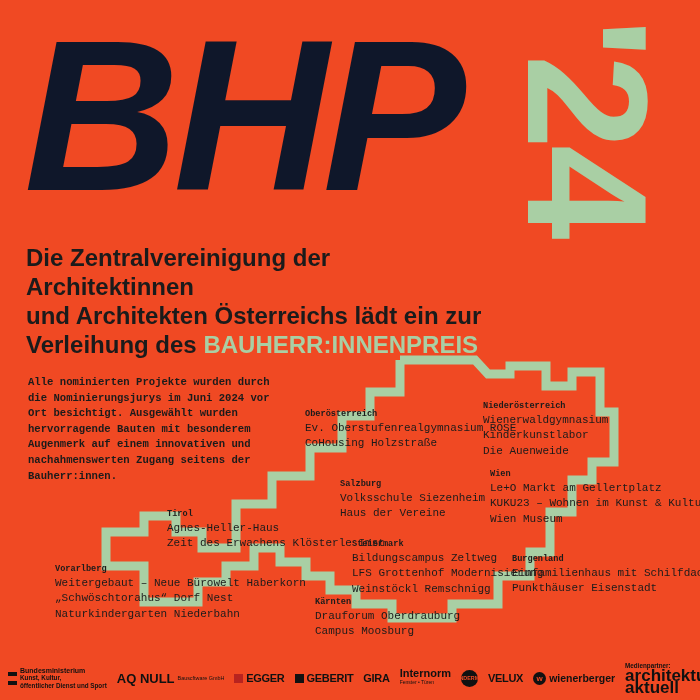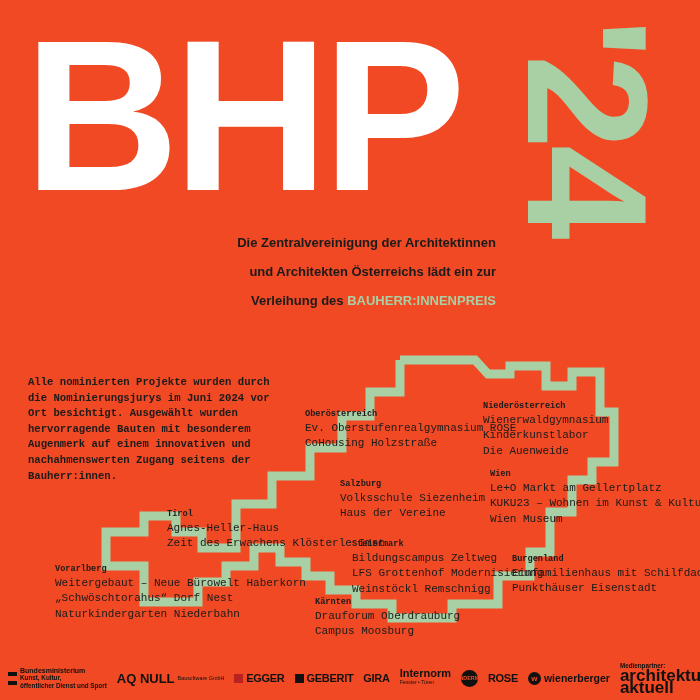--- a/index.html
+++ b/index.html
@@ -12,52 +12,52 @@
     overflow: hidden;
   }
 
   
   .headline {
     position: absolute;
     top: 8px;
     left: 24px;
     width: 500px;
     height: 230px;
-    color: #ffffff;
+    color: #0f172a;
     font-size: 215px;
     line-height: 215px;
     font-weight: bold;
     letter-spacing: -6px;
     white-space: nowrap;
+    font-style: italic;
   }
   .year {
     position: absolute;
     color: #a9cfa4;
     font-size: 170px;
     font-weight: bold;
     line-height: 1;
     letter-spacing: -4px;
     transform: rotate(90deg);
     transform-origin: left top;
     top: 18px;
     left: 672px;
     white-space: nowrap;
   }
 
   
   .intro {
     position: absolute;
-    top: 228px;
+    top: 243px;
     left: 26px;
     width: 470px;
-    font-size: 13px;
+    font-size: 24px;
     line-height: 29px;
     font-weight: bold;
     color: #1b1b1b;
-    text-align: right;
   }
   .intro .prize { color: #a9cfa4; }
 
   
   .blurb {
     position: absolute;
     top: 375px;
     left: 28px;
     width: 248px;
     font-family: "Liberation Mono", monospace;
@@ -343,21 +343,21 @@
         <span style="display:block;font-size:11px">Internorm</span>
         <span style="display:block;font-size:5px;font-weight:normal">Fenster • Türen</span>
       </span>
     </div>
 
     <div class="circle">
       <span>FUNDERMAX</span>
     </div>
 
     <div class="logo big velux">
-      <span>ROSE</span>
+      <span>VELUX</span>
     </div>
 
     <div class="logo wb">
       <span class="wbdot">w</span>
       <span style="font-size:10.5px">wienerberger</span>
     </div>
 
     <div class="media">
       <span style="display:block">Medienpartner:</span>
       <span class="mtitle" style="display:block">architektur.</span>

